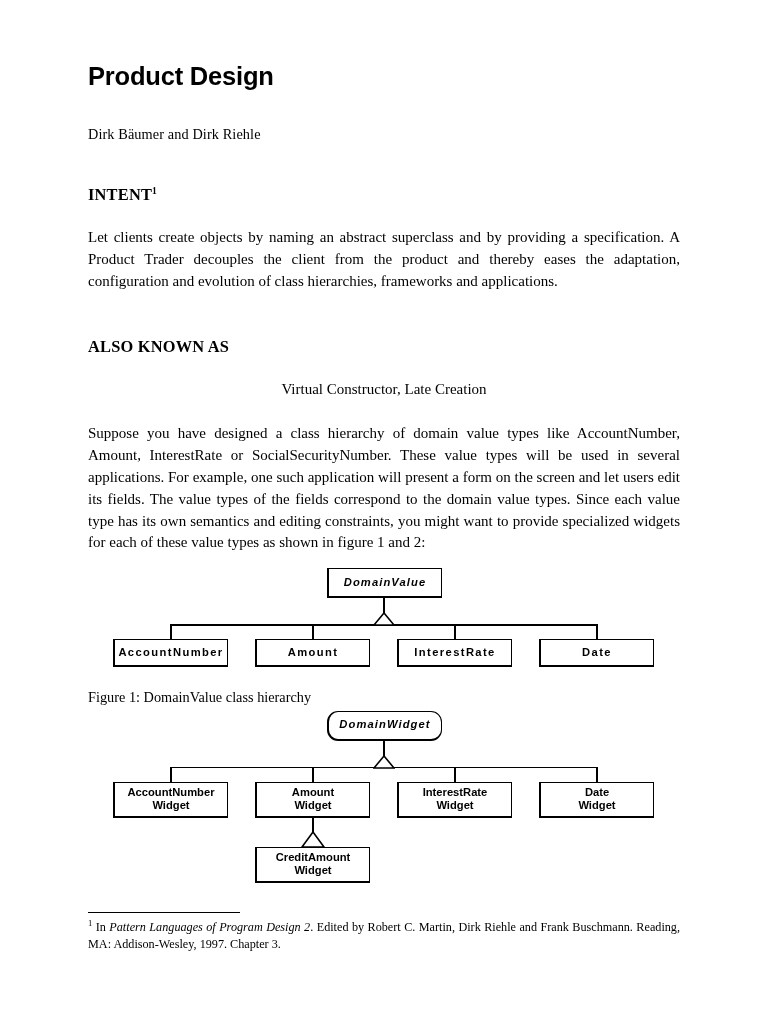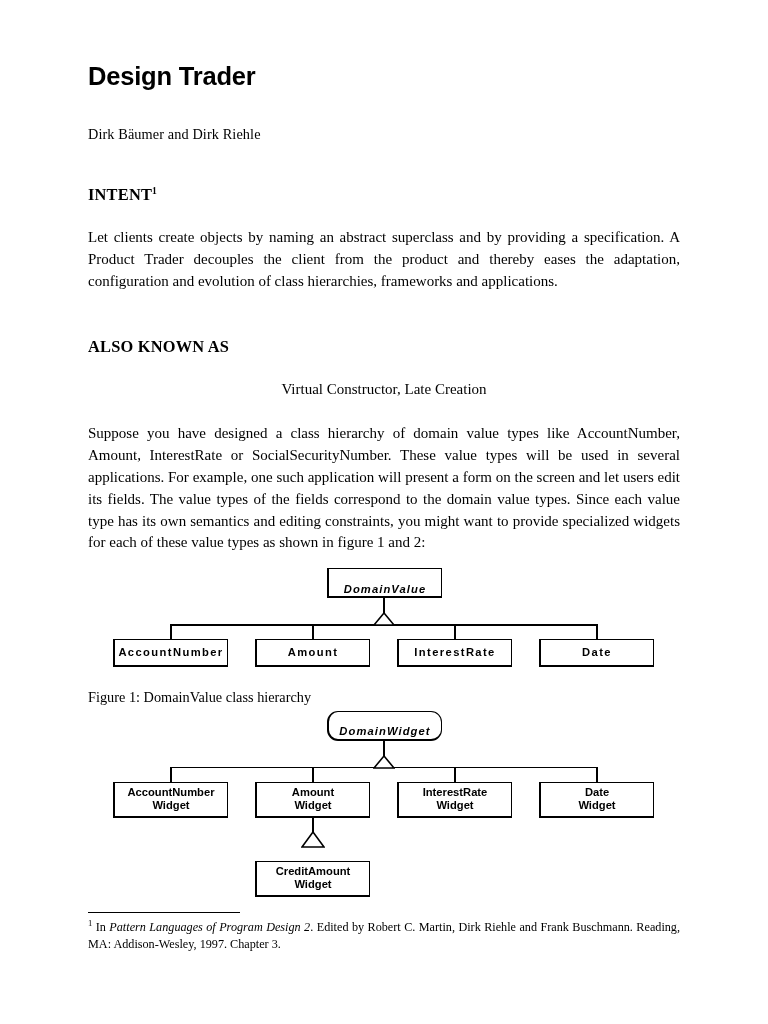--- a/index.html
+++ b/index.html
@@ -90,21 +90,20 @@
     display: flex;
     align-items: center;
     justify-content: center;
     text-align: center;
     line-height: 1.22;
     z-index: 2;
   }
   .uml-box.abstract {
     font-style: italic;
     letter-spacing: 1.1px;
-    align-items: flex-end;
   }
   .uml-box.spaced {
     letter-spacing: 1.4px;
   }
   .uml-box .lines { width: 100%; }
 
   .conn {
     position: absolute;
     background: #000000;
     z-index: 1;
@@ -150,21 +149,21 @@
     line-height: 0;
   }
   .footnote-text i { font-style: italic; }
 </style>
 </head>
 <body>
 
 <div class="page">
   <div class="content">
 
-    <h1 class="doc-title">Design Trader</h1>
+    <h1 class="doc-title">Product Design</h1>
     <p class="byline">Dirk Bäumer and Dirk Riehle</p>
 
     <h2 class="section-head sh-intent"><span>INTENT</span><sup>1</sup></h2>
     <p class="body-par">Let clients create objects by naming an abstract superclass and by providing a specification. A Product Trader decouples the client from the product and thereby eases the adaptation, configuration and evolution of class hierarchies, frameworks and applications.</p>
 
     <h2 class="section-head sh-aka">ALSO KNOWN AS</h2>
     <p class="body-par short">Virtual Constructor, Late Creation</p>
 
     <p class="body-par">Suppose you have designed a class hierarchy of domain value types like AccountNumber, Amount, InterestRate or SocialSecurityNumber. These value types will be used in several applications. For example, one such application will present a form on the screen and let users edit its fields. The value types of the fields correspond to the domain value types. Since each value type has its own semantics and editing constraints, you might want to provide specialized widgets for each of these value types as shown in figure 1 and 2:</p>
 
@@ -236,21 +235,21 @@
         <span class="lines"><span>Date</span><br><span>Widget</span></span>
       </div>
 
       <div class="conn v" style="left:224px; top:109px; height:18px;"></div>
       <div class="tri" style="left:213px; top:122px;">
         <svg width="24" height="17" viewBox="0 0 24 17">
           <polygon points="12,1 1,16 23,16" fill="#ffffff" stroke="#000000" stroke-width="1.6"></polygon>
         </svg>
       </div>
 
-      <div class="uml-box" style="left:167px; top:152px; width:115px; height:36px;">
+      <div class="uml-box" style="left:167px; top:138px; width:115px; height:36px;">
         <span class="lines"><span>CreditAmount</span><br><span>Widget</span></span>
       </div>
     </div>
 
 
     <div class="footnote-area">
       <div class="footnote-rule"></div>
       <p class="footnote-text"><sup>1</sup> <span>In </span><i>Pattern Languages of Program Design 2</i><span>. Edited by Robert C. Martin, Dirk Riehle and Frank Buschmann. Reading, MA: Addison-Wesley, 1997. Chapter 3.</span></p>
     </div>
 

